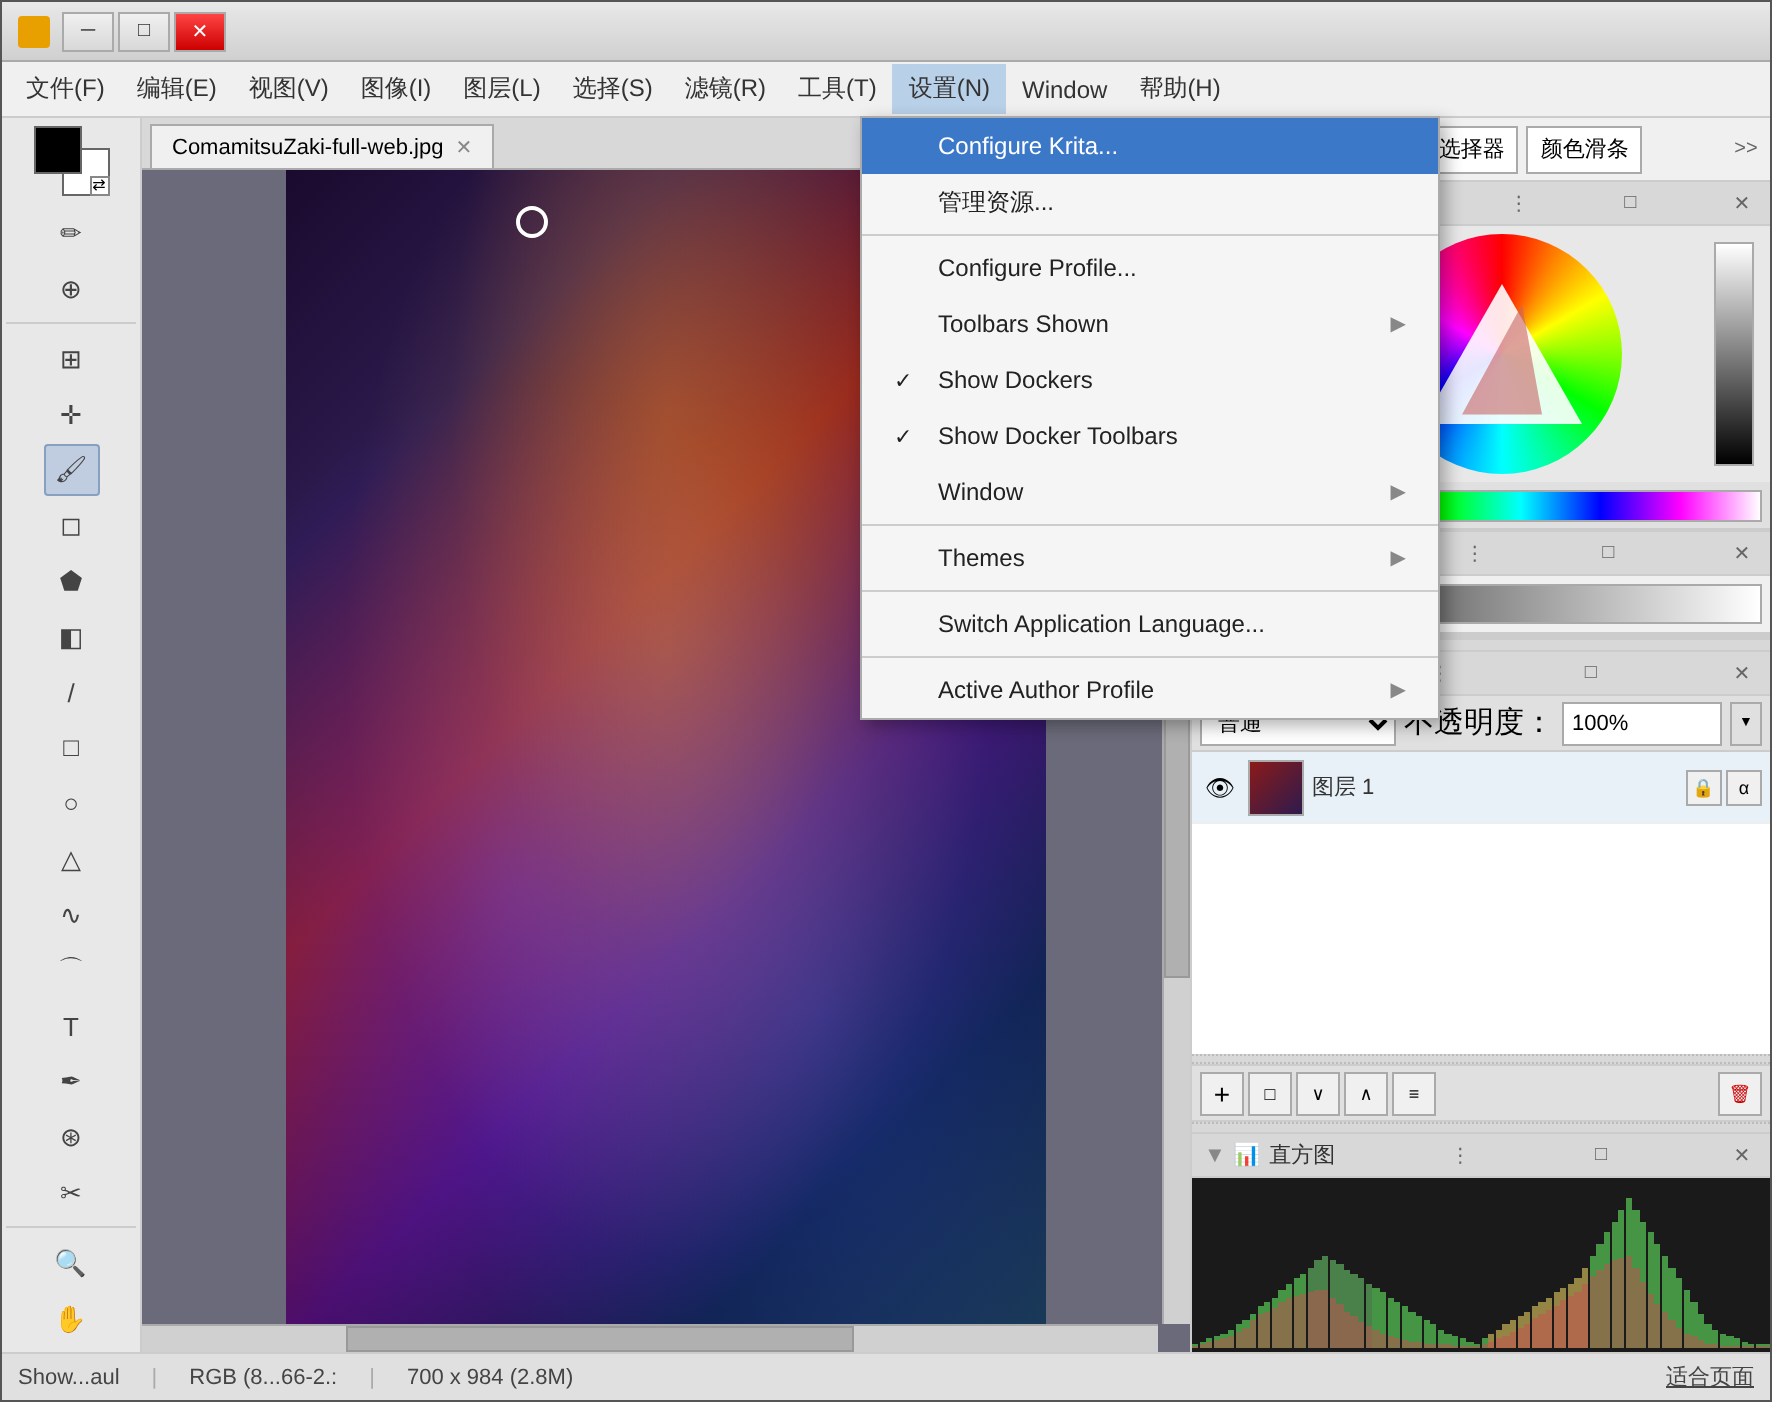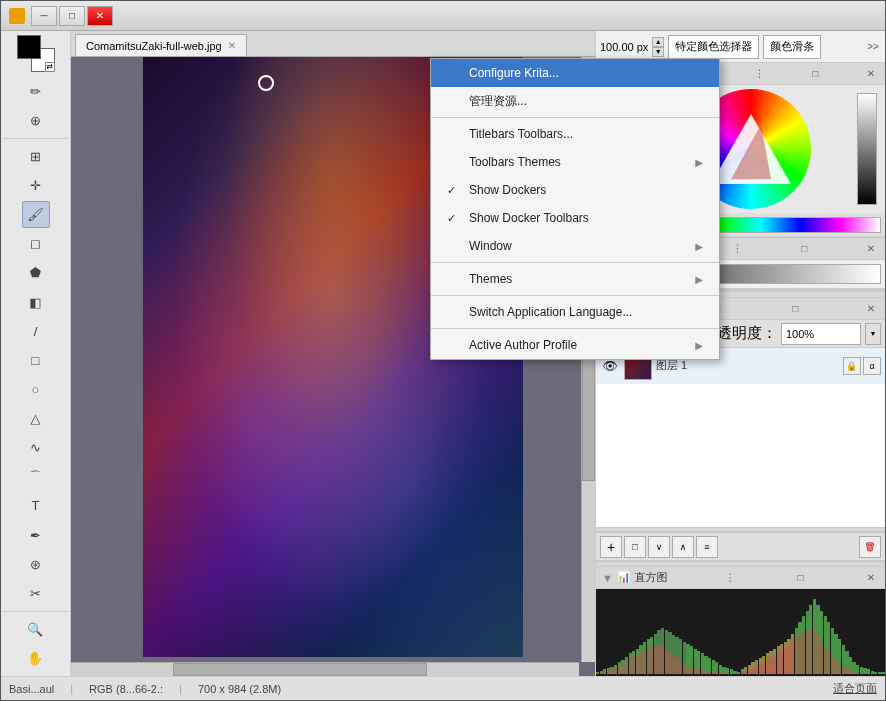--- a/index.html
+++ b/index.html
@@ -502,20 +502,33 @@
 
   <div id="titlebar">
     <div id="titlebar-icon"></div>
     <div id="titlebar-buttons">
       <div class="titlebar-btn">─</div>
       <div class="titlebar-btn">□</div>
       <div class="titlebar-btn close">✕</div>
     </div>
   </div>
 
+  <div id="menubar">
+    <div class="menu-item">文件(F)</div>
+    <div class="menu-item">编辑(E)</div>
+    <div class="menu-item">视图(V)</div>
+    <div class="menu-item">图像(I)</div>
+    <div class="menu-item">图层(L)</div>
+    <div class="menu-item">选择(S)</div>
+    <div class="menu-item">滤镜(R)</div>
+    <div class="menu-item">工具(T)</div>
+    <div class="menu-item active">设置(N)</div>
+    <div class="menu-item">Window</div>
+    <div class="menu-item">帮助(H)</div>
+  </div>
 
   <div id="main">
 
     <div id="left-toolbar">
 
       <div style="position:relative; width:38px; height:38px; margin-bottom:4px;">
         <div style="position:absolute; width:24px; height:24px; background:white; border:1px solid #666; right:0; bottom:0;"></div>
         <div style="position:absolute; width:24px; height:24px; background:black; border:1px solid #666; left:0; top:0;"></div>
         <div style="position:absolute; bottom:0; right:0; font-size:8px; background:white; border:1px solid #888; width:10px; height:10px; display:flex; align-items:center; justify-content:center; cursor:pointer;">⇄</div>
       </div>
@@ -845,21 +858,21 @@
             <div style="position: absolute; bottom: 2px; left: 97.5%; width: 1.125%; height: 1px; background: rgba(200, 80, 80, 0.5);"></div>
             <div style="position: absolute; bottom: 2px; left: 98.75%; width: 1.125%; height: 1px; background: rgba(200, 80, 80, 0.5);"></div>
           </div>
       </div>
 
     </div>
 
   </div>
 
   <div id="statusbar">
-    <span>Basi...aul</span>
+    <span>Show...aul</span>
     <span class="status-sep">|</span>
     <span>RGB (8...66-2.:</span>
     <span class="status-sep">|</span>
     <span>700 x 984 (2.8M)</span>
     <span style="flex:1;"></span>
     <span style="cursor:pointer; color:#444; text-decoration:underline;">适合页面</span>
   </div>
 
 </div>
 
@@ -870,25 +883,25 @@
         <span class="check"></span>
         <span>Configure Krita...</span>
       </div>
       <div class="dropdown-item">
         <span class="check"></span>
         <span>管理资源...</span>
       </div>
       <div class="dropdown-sep"></div>
       <div class="dropdown-item">
         <span class="check"></span>
-        <span>Titlebars Toolbars...</span>
+        <span>Configure Profile...</span>
       </div>
       <div class="dropdown-item">
         <span class="check"></span>
-        <span>Toolbars Themes</span>
+        <span>Toolbars Shown</span>
         <span class="arrow">▶</span>
       </div>
       <div class="dropdown-item">
         <span class="check">✓</span>
         <span>Show Dockers</span>
       </div>
       <div class="dropdown-item">
         <span class="check">✓</span>
         <span>Show Docker Toolbars</span>
       </div>

